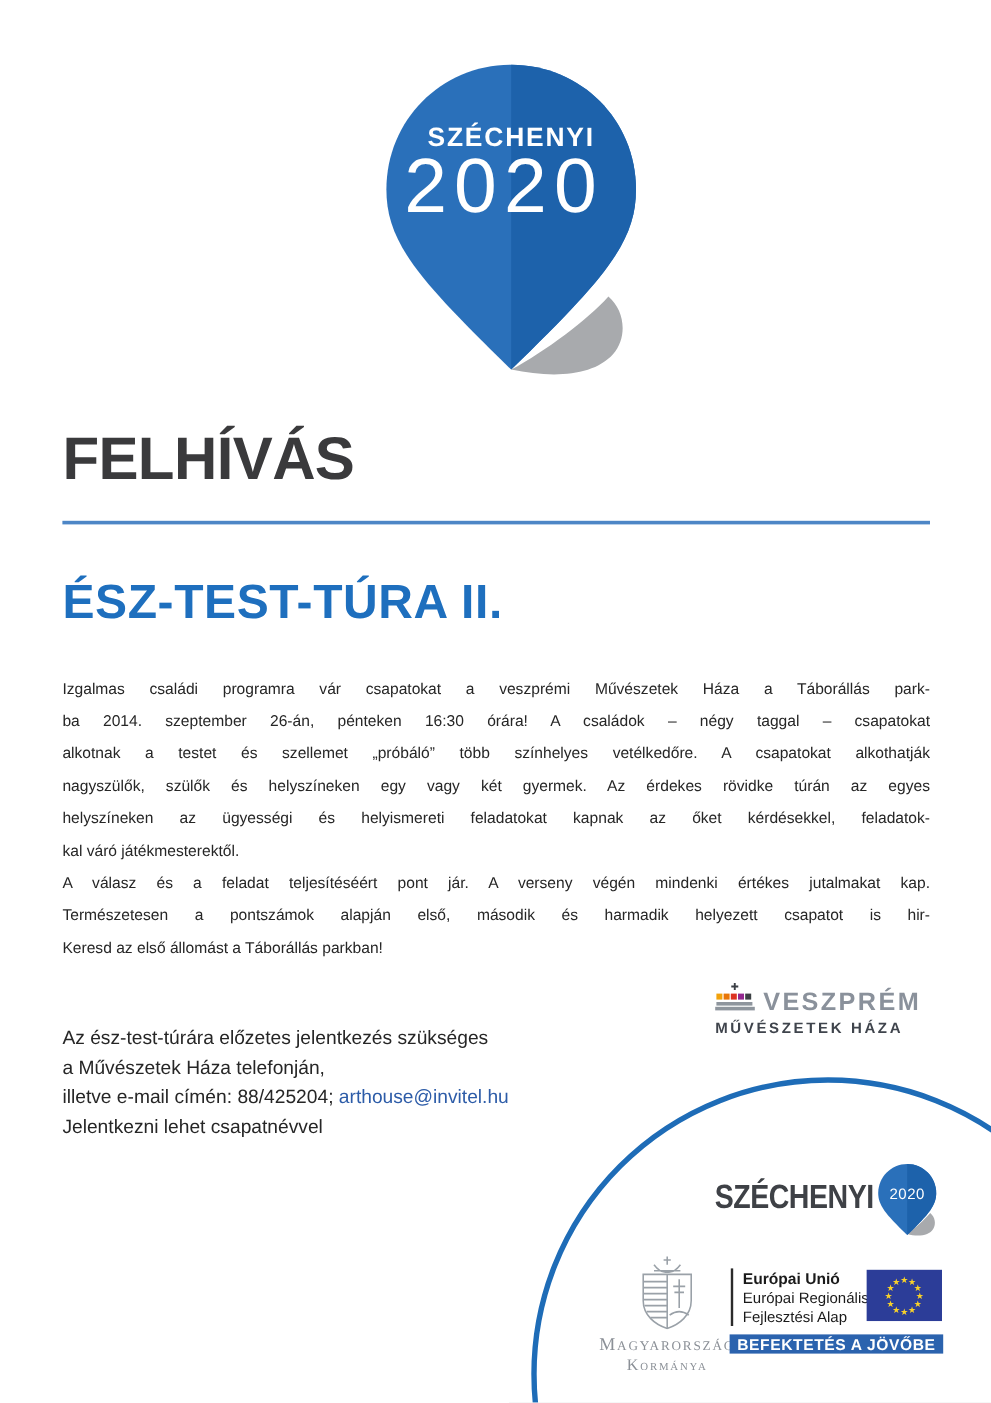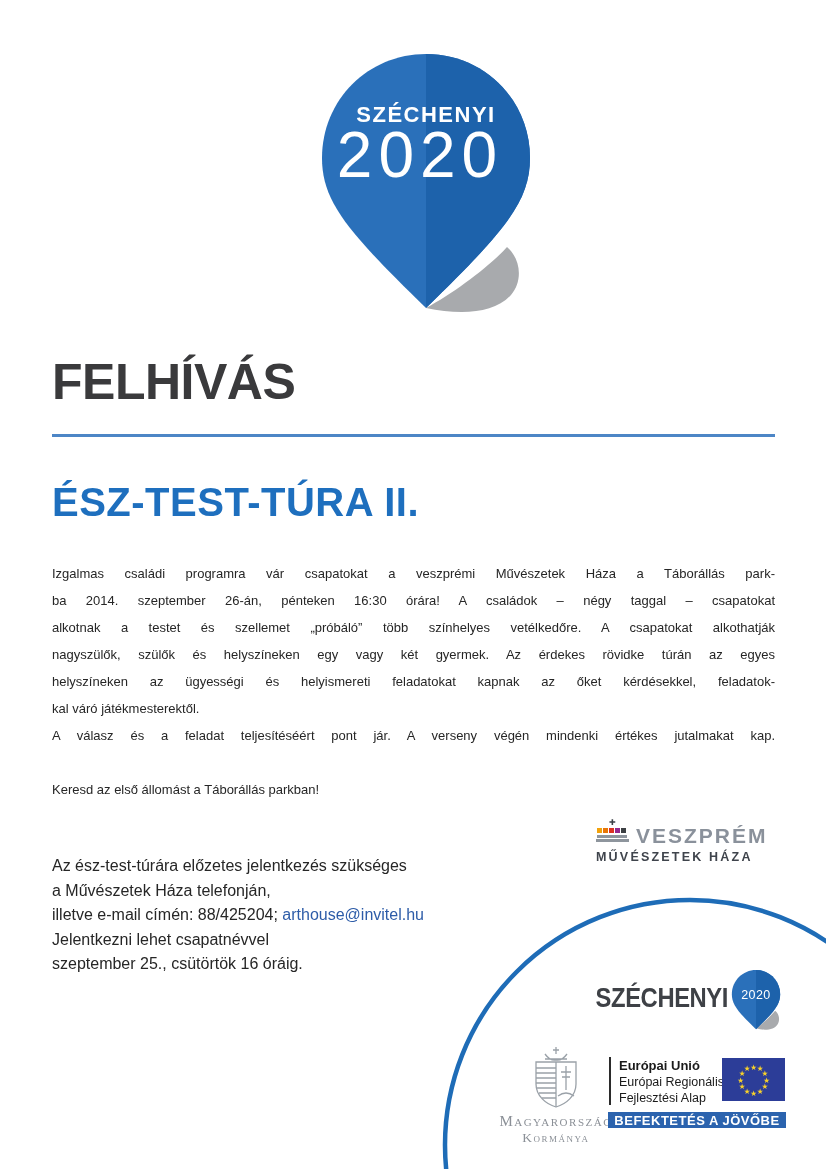--- a/index.html
+++ b/index.html
@@ -20,21 +20,21 @@
   }
   .rule{position:absolute;left:52px;top:434px;width:723px;height:3px;background:#4d86c6;}
   .title{
     position:absolute;left:52px;top:480px;font-size:40px;font-weight:bold;
     color:#1e6fbe;letter-spacing:0.5px;line-height:1.1;
   }
   
   .body-block{position:absolute;left:52px;top:560px;width:723px;font-size:13px;line-height:27px;color:#262626;}
   .jline{text-align:justify;text-align-last:justify;}
   .lline{text-align:left;}
-  .callout{margin-top:27px;}
+  .callout{}
   .contact{position:absolute;left:52px;top:854px;width:460px;font-size:16px;line-height:24.5px;color:#262626;}
   .email-link{color:#2d5ca8;text-decoration:none;}
   
   .veszprem{position:absolute;left:596px;top:822px;width:190px;}
   .veszprem-row{display:flex;align-items:flex-end;}
   .crown{position:relative;width:34px;height:24px;margin-right:6px;}
   .crown .sq{position:absolute;width:5px;height:5px;top:6px;}
   .crown .cross{position:absolute;left:13px;top:-3px;font-size:8px;line-height:8px;color:#3a3f45;}
   .crown .band1{position:absolute;left:1px;top:13px;width:30px;height:2.5px;background:#8e959d;}
   .crown .band2{position:absolute;left:0;top:17px;width:33px;height:2.5px;background:#8e959d;}
@@ -94,29 +94,29 @@
   <div class="title">ÉSZ-TEST-TÚRA II.</div>
 
   <div class="body-block">
     <div class="jline">Izgalmas családi programra vár csapatokat a veszprémi Művészetek Háza a Táborállás park-</div>
     <div class="jline">ba 2014. szeptember 26-án, pénteken 16:30 órára! A családok – négy taggal – csapatokat</div>
     <div class="jline">alkotnak a testet és szellemet „próbáló” több színhelyes vetélkedőre. A csapatokat alkothatják</div>
     <div class="jline">nagyszülők, szülők és helyszíneken egy vagy két gyermek. Az érdekes rövidke túrán az egyes</div>
     <div class="jline">helyszíneken az ügyességi és helyismereti feladatokat kapnak az őket kérdésekkel, feladatok-</div>
     <div class="lline">kal váró játékmesterektől.</div>
     <div class="jline">A válasz és a feladat teljesítéséért pont jár. A verseny végén mindenki értékes jutalmakat kap.</div>
+    <div class="jline">Természetesen a pontszámok alapján első, második és harmadik helyezett csapatot is hir-</div>
     <div class="lline callout">Keresd az első állomást a Táborállás parkban!</div>
   </div>
 
   <div class="contact">
     <div>Az ész-test-túrára előzetes jelentkezés szükséges</div>
     <div>a Művészetek Háza telefonján,</div>
     <div><span>illetve e-mail címén: 88/425204; </span><a class="email-link" href="#">arthouse@invitel.hu</a></div>
     <div>Jelentkezni lehet csapatnévvel</div>
-    <div>szeptember 25., csütörtök 16 óráig.</div>
   </div>
 
   <div class="veszprem">
     <div class="veszprem-row">
       <div class="crown">
         <span class="cross">✚</span>
         <span class="sq" style="left:1px;background:#f2a20c;"></span>
         <span class="sq" style="left:7px;background:#e87607;"></span>
         <span class="sq" style="left:13px;background:#dc3222;"></span>
         <span class="sq" style="left:19px;background:#93278f;"></span>

